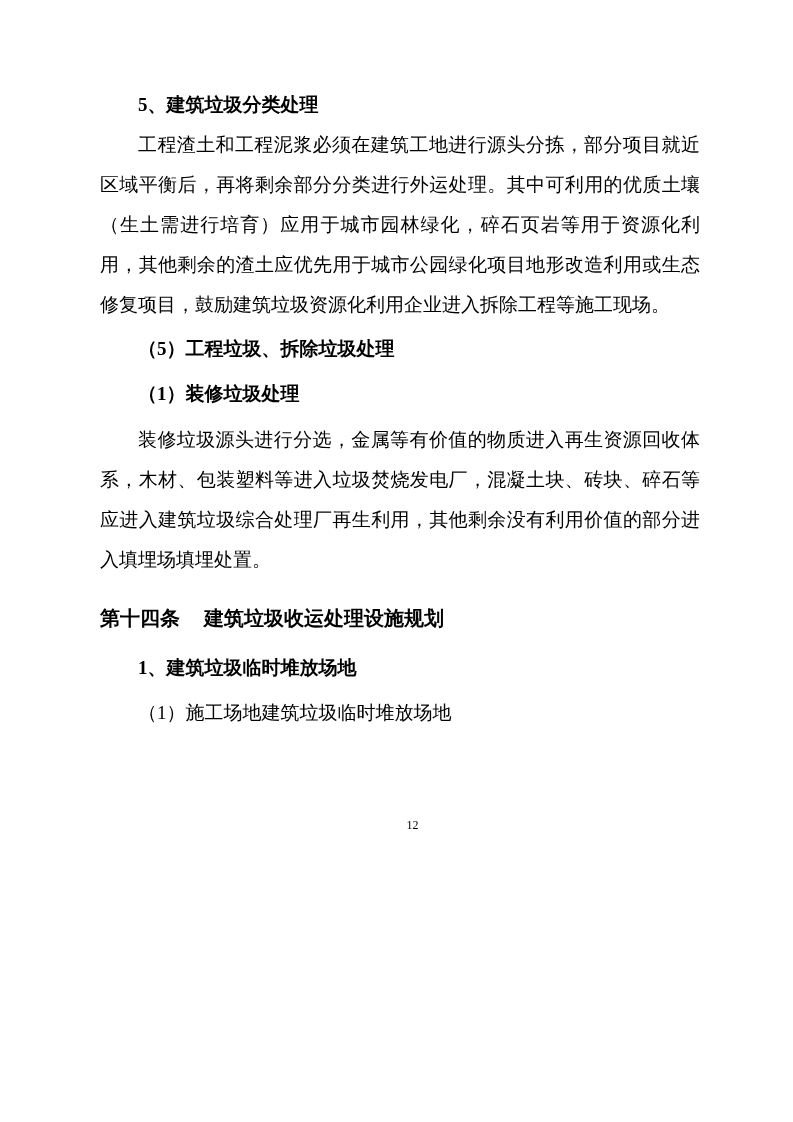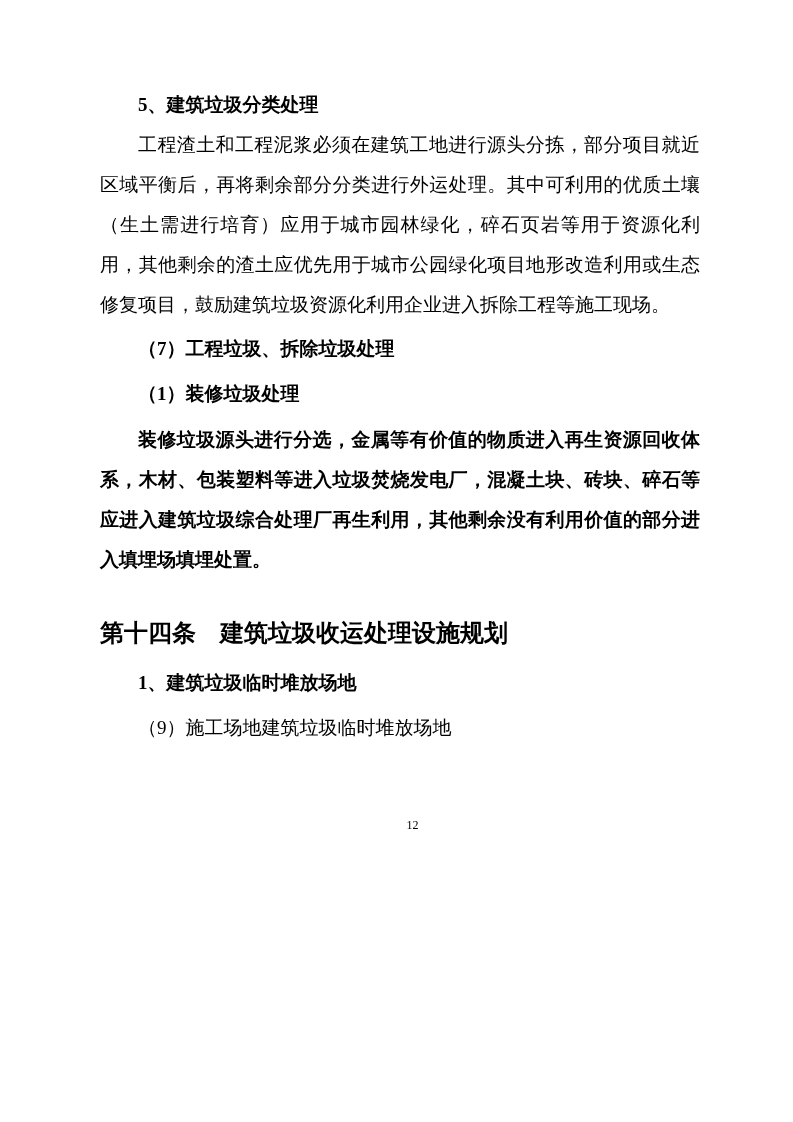--- a/index.html
+++ b/index.html
@@ -34,26 +34,26 @@
     line-height: 40px;
     text-align: justify;
     text-indent: 2em;
   }
   #h5 { margin-top: 85px; }
   #hsub1 { margin-top: 12px; }
   #p1 { margin-top: 0; }
   #hsub2 { margin-top: 4px; }
   #p2 { margin-top: 0; }
   #hsub3 { margin-top: 5px; }
-  #p3 { margin-top: 6px; font-weight: bold; }
+  #p3 { margin-top: 6px; }
   .h-article {
-    margin-top: 31px;
+    margin-top: 16px;
     font-family: "Liberation Sans", "DejaVu Sans", sans-serif;
     font-weight: bold;
-    font-size: 24px;
+    font-size: 20px;
     line-height: 44px;
     white-space: nowrap;
   }
   .h-article .article-title {
     margin-left: 24px;
   }
   #hitem1 { margin-top: 8px; }
   .sub-item {
     margin-top: 5px;
     font-size: 19px;
@@ -77,31 +77,31 @@
 <body>
 
 <div class="page">
   <div class="content">
 
     <div class="h-sub" id="h5">5、建筑垃圾分类处理</div>
 
 
     <div class="para" id="p1">工程渣土和工程泥浆必须在建筑工地进行源头分拣，部分项目就近区域平衡后，再将剩余部分分类进行外运处理。其中可利用的优质土壤（生土需进行培育）应用于城市园林绿化，碎石页岩等用于资源化利用，其他剩余的渣土应优先用于城市公园绿化项目地形改造利用或生态修复项目，鼓励建筑垃圾资源化利用企业进入拆除工程等施工现场。</div>
 
-    <div class="h-sub" id="hsub2">（7）工程垃圾、拆除垃圾处理</div>
+    <div class="h-sub" id="hsub2">（5）工程垃圾、拆除垃圾处理</div>
 
 
     <div class="h-sub" id="hsub3">（1）装修垃圾处理</div>
 
     <div class="para" id="p3">装修垃圾源头进行分选，金属等有价值的物质进入再生资源回收体系，木材、包装塑料等进入垃圾焚烧发电厂，混凝土块、砖块、碎石等应进入建筑垃圾综合处理厂再生利用，其他剩余没有利用价值的部分进入填埋场填埋处置。</div>
 
     <div class="h-article" id="h14">
       <span class="article-number">第十四条</span><span class="article-title">建筑垃圾收运处理设施规划</span>
     </div>
 
     <div class="h-sub" id="hitem1">1、建筑垃圾临时堆放场地</div>
 
-    <div class="sub-item" id="subitem1">（9）施工场地建筑垃圾临时堆放场地</div>
+    <div class="sub-item" id="subitem1">（1）施工场地建筑垃圾临时堆放场地</div>
 
   </div>
 
   <div class="page-number">12</div>
 </div>
 
 </body></html>

